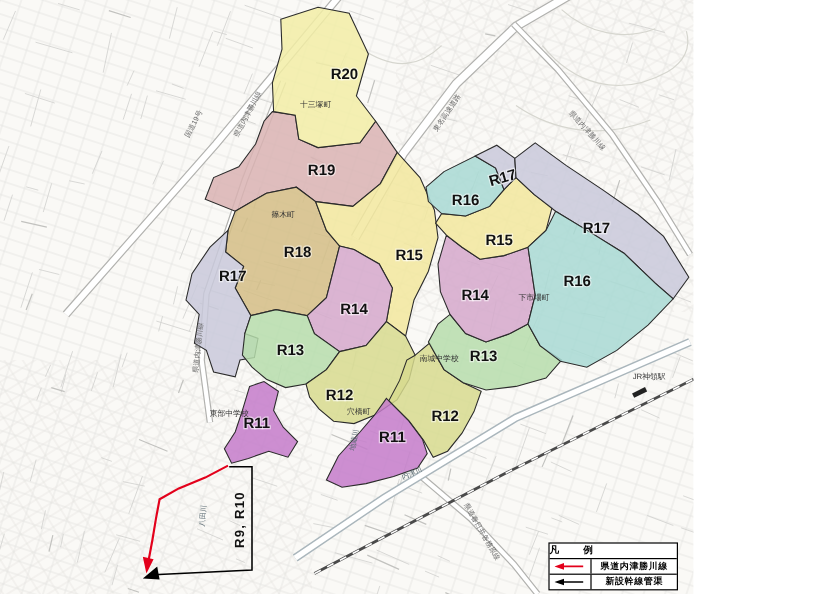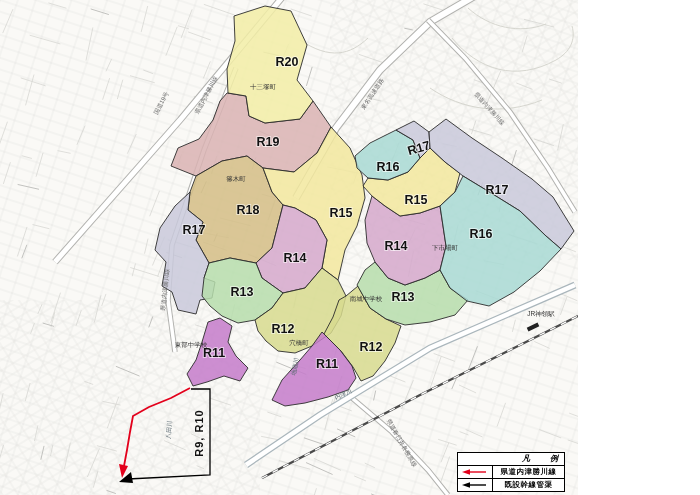--- a/index.html
+++ b/index.html
@@ -6,22 +6,22 @@
   .stage{position:relative;width:700px;height:495px;background:#ffffff;overflow:hidden;
          font-family:"Liberation Sans",sans-serif;}
   #map-svg{position:absolute;left:0;top:0;}
   #map-svg text{font-family:"Liberation Sans",sans-serif;}
   .zone-label{font-weight:bold;fill:#111;paint-order:stroke;stroke:rgba(255,255,255,.55);stroke-width:2px;}
   .area-label{fill:#333;}
   .road-label{fill:#6a6a6a;}
   .water-label{fill:#5a6a72;}
   .legend{position:absolute;left:457px;top:452px;width:108px;background:#fff;
           border:1.5px solid #000;color:#000;font-weight:bold;box-sizing:border-box;}
-  .legend-title{height:12px;line-height:12px;text-align:right;border-bottom:1px solid #000;
-                font-size:8px;letter-spacing:6px;font-style:italic;}
+  .legend-title{height:12px;line-height:12px;text-align:left;border-bottom:1px solid #000;
+                font-size:8px;letter-spacing:6px;}
   .legend-row{display:flex;height:12px;border-bottom:1px solid #000;}
   .legend-row:last-child{border-bottom:none;}
   .legend-sym{width:34px;border-right:1px solid #000;display:flex;align-items:center;justify-content:center;}
   .legend-lbl{flex:1;text-align:center;line-height:12px;font-size:7.5px;letter-spacing:.5px;}
 </style>
 </head>
 <body>
 
 <div class="stage">
   <svg id="map-svg" width="700" height="495" viewBox="0 0 700 495">
@@ -301,16 +301,16 @@
       </div>
       <div class="legend-lbl">県道内津勝川線</div>
     </div>
     <div class="legend-row">
       <div class="legend-sym">
         <svg width="26" height="8" viewBox="0 0 26 8">
           <line x1="24" y1="4" x2="5" y2="4" stroke-width="1.4" stroke="#000000"></line>
           <polygon points="0,4 8,1.2 8,6.8" fill="#000000"></polygon>
         </svg>
       </div>
-      <div class="legend-lbl">既設幹線管渠</div>
+      <div class="legend-lbl">新設幹線管渠</div>
     </div>
   </div>
 </div>
 
 </body></html>

